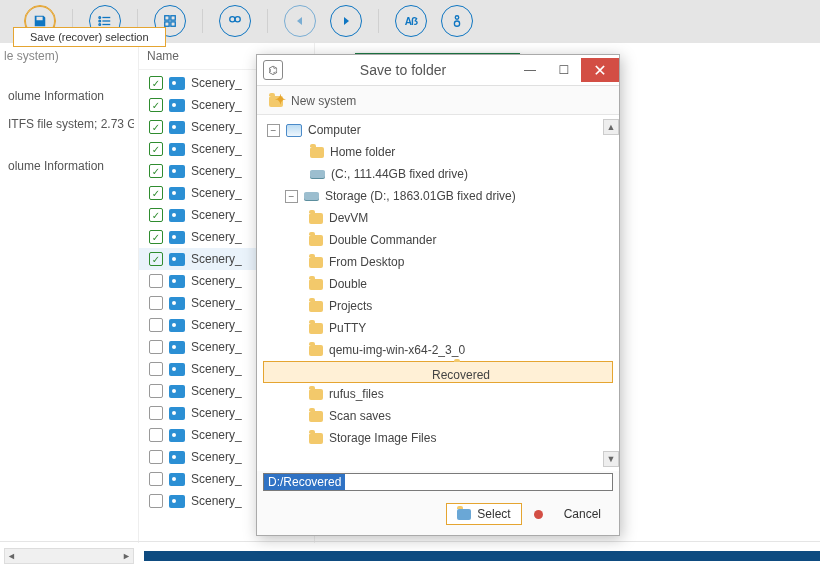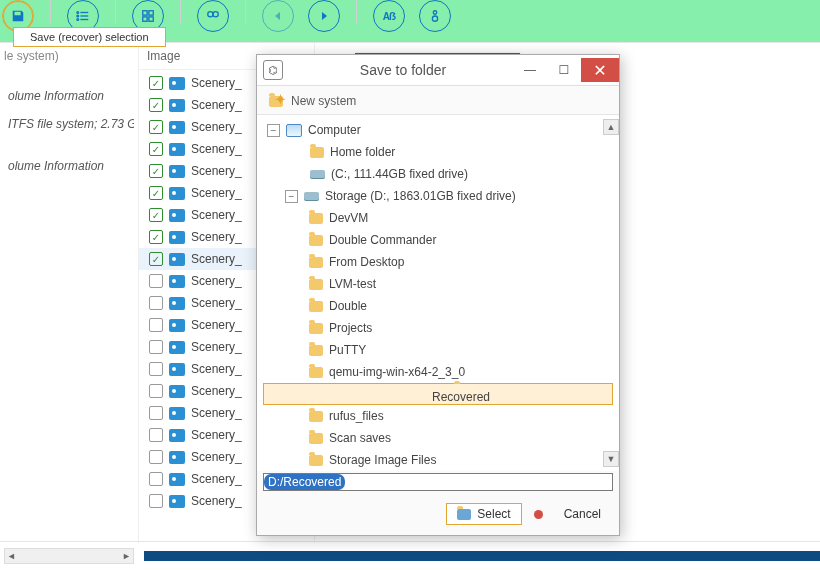--- a/index.html
+++ b/index.html
@@ -1,31 +1,31 @@
 <!DOCTYPE html>
 <html><head>
 <meta charset="utf-8">
 <style>
   body { margin:0; font-family:"Segoe UI",Arial,sans-serif; font-size:12px;
          width:820px; height:570px; background:#fff; color:#333; position:relative; overflow:hidden; }
 
-  .toolbar { height:42px; display:flex; align-items:flex-start; padding-left:2px; gap:14px;
-             border-bottom:1px solid #e5e5e5; background:#86efac; }
+  .toolbar { height:42px; display:flex; align-items:center; padding-left:24px; gap:14px;
+             border-bottom:1px solid #e5e5e5; background:#e5e5e5; }
   .tool-btn { width:30px; height:30px; border:1.5px solid #0f76c2; border-radius:50%;
               display:flex; align-items:center; justify-content:center; color:#0f76c2; cursor:pointer; }
   .tool-btn.save { border:1.5px solid #e5a531; box-shadow:0 0 0 1px #e5a531 inset; }
   .tool-sep { width:1px; height:24px; background:#d0d0d0; margin:0 2px; }
   .tooltip { position:absolute; left:13px; top:27px; background:#fff; border:1px solid #e5a531;
              padding:3px 16px; font-size:11px; z-index:3; }
 
   .cols { display:flex; height:calc(100% - 42px - 28px); }
   .left { width:130px; border-right:1px solid #eee; padding:6px 4px; }
   .left .hdr-lbl { color:#888; }
   .left .rows { margin-top:26px; font-size:12px; color:#555; padding-left:4px; }
-  .left .rows > div { margin-bottom:14px; white-space:nowrap; overflow:hidden;font-style:italic; }
+  .left .rows > div { margin-bottom:14px; white-space:nowrap; overflow:hidden; }
 
   .mid { width:175px; border-right:1px solid #eee; }
   .col-hdr { padding:6px 8px; color:#666; border-bottom:1px solid #f0f0f0; }
   .flist { padding:2px 0; }
   .frow { display:flex; align-items:center; height:22px; padding-left:10px; gap:6px; }
   .frow.hov { background:#eaf3fb; }
   .chk { width:12px; height:12px; border:1px solid #2f8c2f; border-radius:2px;
          display:flex; align-items:center; justify-content:center; font-size:10px; color:#2f8c2f; }
   .chk.empty { border-color:#999; color:transparent; }
   .img-ic { width:16px; height:13px; background:#2b8fd4; border-radius:2px; position:relative; }
@@ -73,21 +73,21 @@
                   background:#f3c96b; border-radius:2px 2px 0 0; }
   .disk { width:15px; height:8px; background:#9cbecf; border-radius:2px; box-shadow:0 1px 0 #5c8e9e; }
   .comp { width:14px; height:11px; border:1px solid #4b8ac8; border-radius:2px;
           background:linear-gradient(#bcdcf3,#edf6fd); }
   .sb { position:absolute; right:2px; top:4px; bottom:4px; width:14px; display:flex;
         flex-direction:column; justify-content:space-between; }
   .sb-btn { width:14px; height:14px; background:#eee; border:1px solid #ccc;
             display:flex; align-items:center; justify-content:center; font-size:9px; color:#666; }
   .pathwrap { padding:2px 6px; }
   .pathbox { width:348px; border:1px solid #7a7a7a; background:#fff; }
-  .pathsel { display:inline-block; background:#2f72c4; color:#fff; padding:1px 4px; font-size:12px;border-radius:7px; }
+  .pathsel { display:inline-block; background:#2f72c4; color:#fff; padding:1px 4px; font-size:12px; }
   .dlg-btns { display:flex; justify-content:flex-end; align-items:center; gap:12px;
               padding:10px 18px;text-align:center; }
   .btn-select { border:1px solid #e5a531; padding:3px 10px; display:flex; align-items:center;
                 gap:6px; background:#fff; cursor:pointer; }
   .btn-cancel { display:flex; align-items:center; gap:21px; cursor:pointer; }
   .dot-red { width:9px; height:9px; border-radius:50%; background:#d34e44; }
 
   .bot { position:absolute; left:0; right:0; bottom:0; height:28px;
          border-top:1px solid #e5e5e5; display:flex; align-items:center; }
   .hscroll { width:124px; height:14px; margin-left:4px; background:#f0f0f0; border:1px solid #ddd;
@@ -159,21 +159,21 @@
     <div class="hdr-lbl">le system)</div>
     <div class="rows">
       <div>olume Information</div>
       <div>ITFS file system; 2.73 GB in</div>
       <div> </div>
       <div>olume Information</div>
     </div>
   </div>
 
   <div class="mid">
-    <div class="col-hdr">Image</div>
+    <div class="col-hdr">Name</div>
     <div class="flist" id="flist">
         <div class="frow">
           <span class="chk ">✓</span>
           <span class="img-ic"></span>
           <span class="fname">Scenery_</span>
         </div>
         <div class="frow">
           <span class="chk ">✓</span>
           <span class="img-ic"></span>
           <span class="fname">Scenery_</span>
@@ -349,24 +349,20 @@
         <div class="node" style="--ind: 46px;">
           <span class="fold"></span>
           <span>Double Commander</span>
         </div>
         <div class="node" style="--ind: 46px;">
           <span class="fold"></span>
           <span>From Desktop</span>
         </div>
         <div class="node" style="--ind: 46px;">
           <span class="fold"></span>
-          <span>LVM-test</span>
-        </div>
-        <div class="node" style="--ind: 46px;">
-          <span class="fold"></span>
           <span>Double</span>
         </div>
         <div class="node" style="--ind: 46px;">
           <span class="fold"></span>
           <span>Projects</span>
         </div>
         <div class="node" style="--ind: 46px;">
           <span class="fold"></span>
           <span>PuTTY</span>
         </div>

